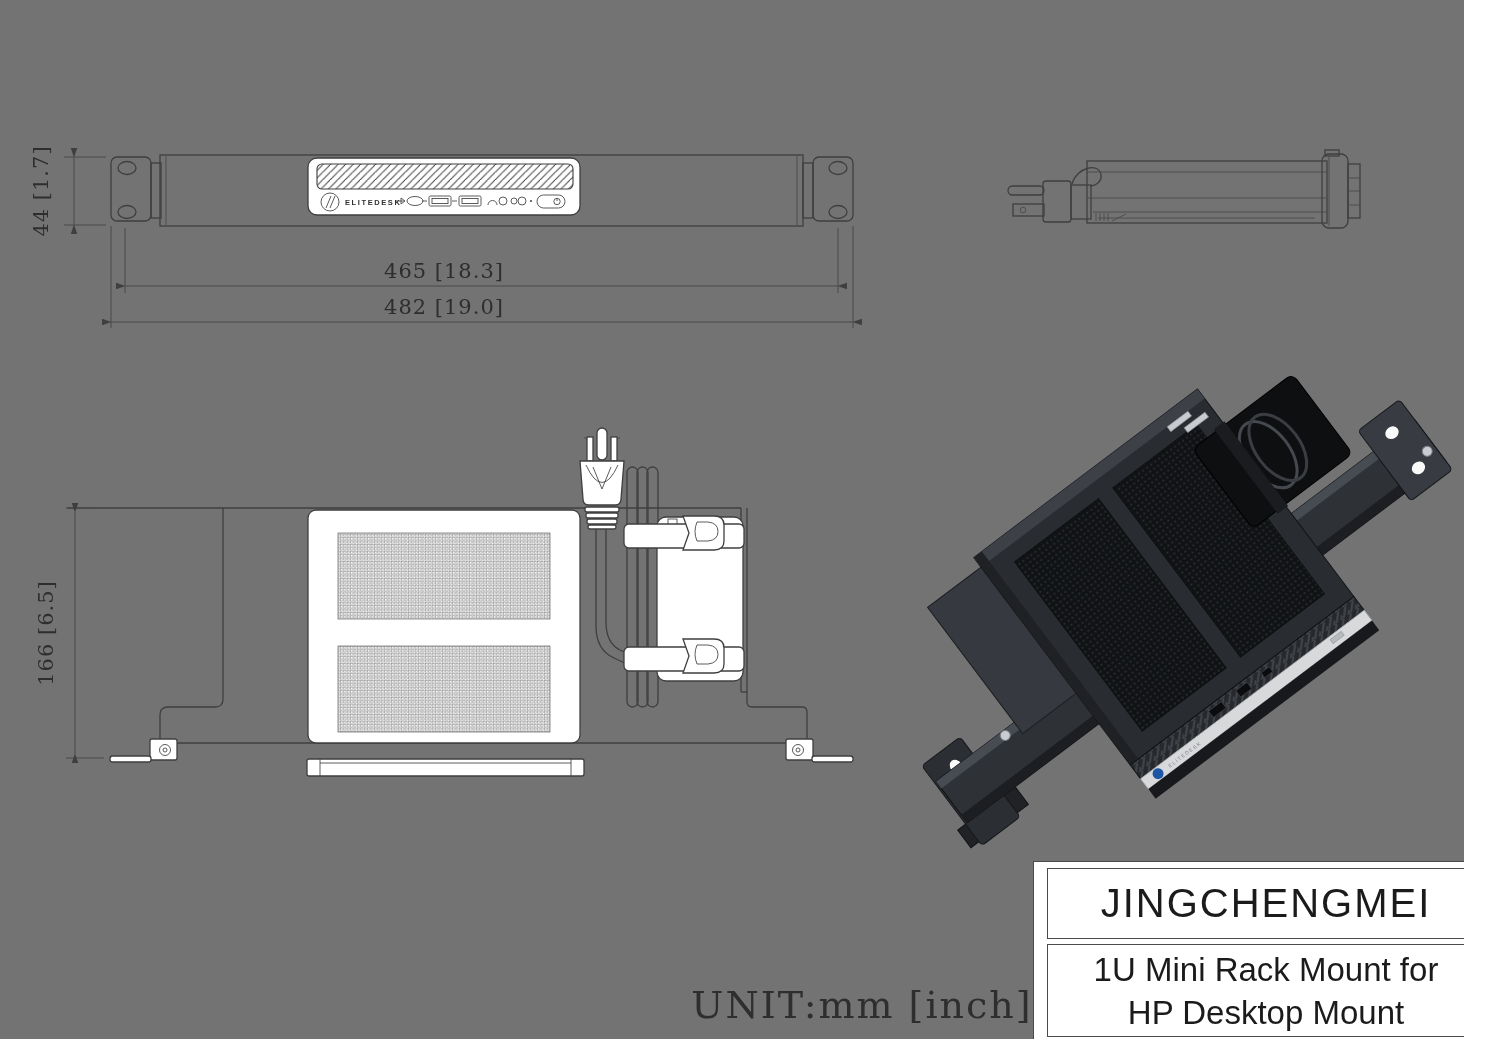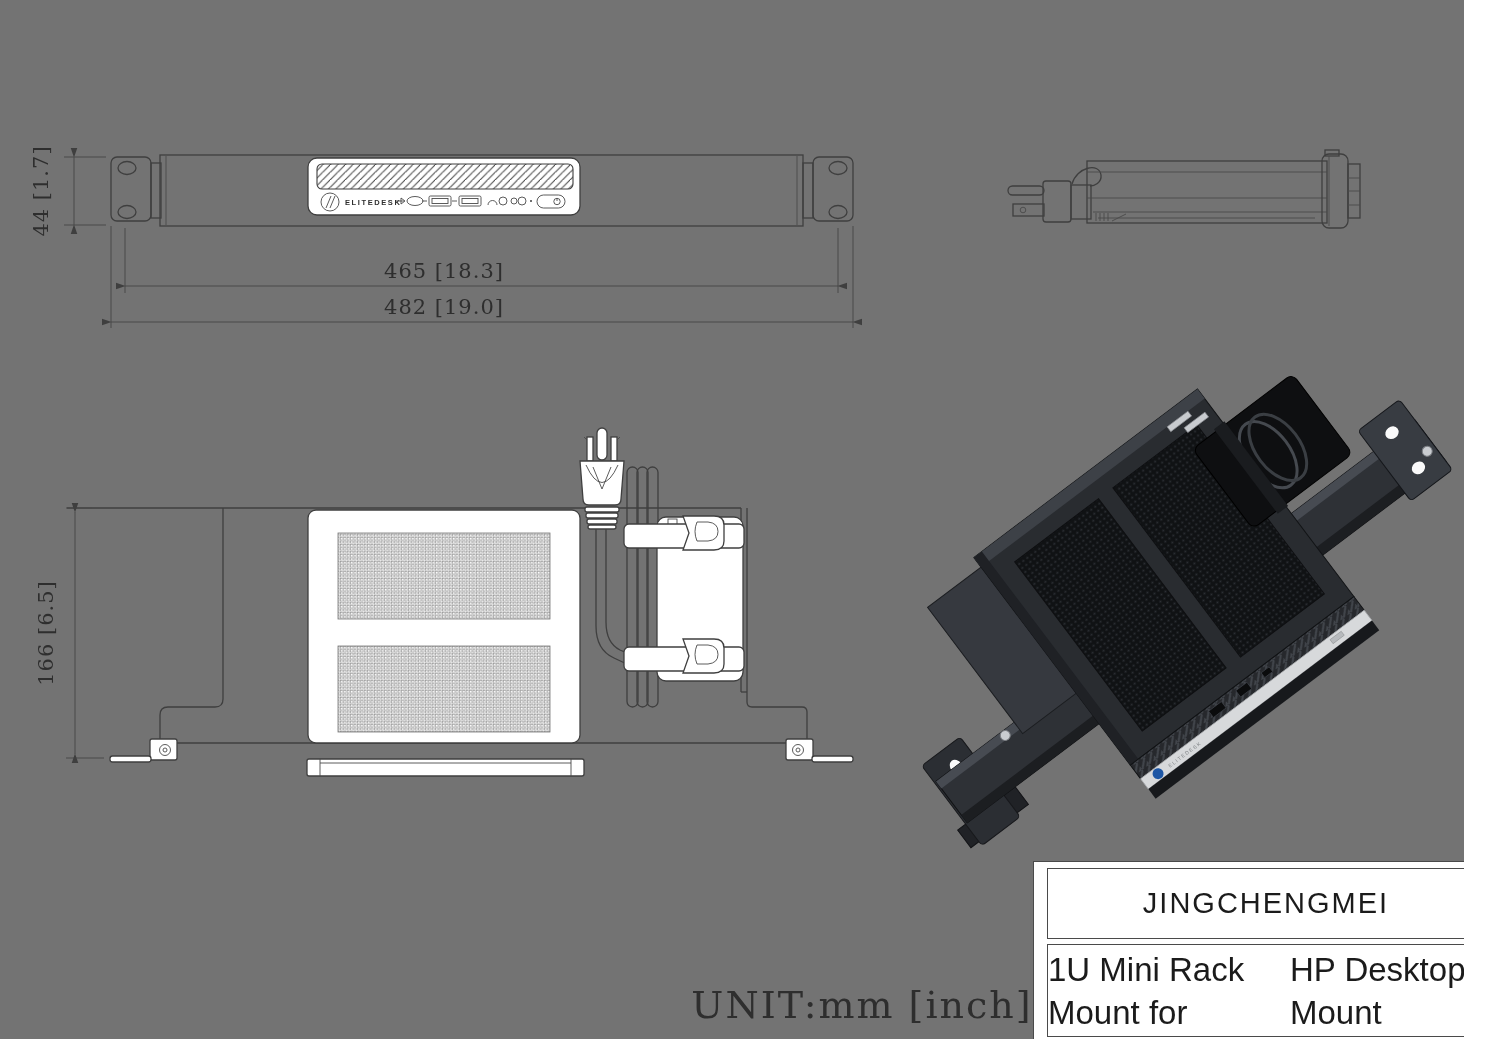--- a/index.html
+++ b/index.html
@@ -8,23 +8,23 @@
   svg text { user-select:none; }
   .ln  { fill:none; stroke:#3f3f3f; stroke-width:1.3; }
   .lnf { fill:#ffffff; stroke:#3f3f3f; stroke-width:1.3; }
   .thin{ fill:none; stroke:#4a4a4a; stroke-width:0.9; }
   .dim { fill:none; stroke:#4a4a4a; stroke-width:1; }
   .cadtext { font-family:"DejaVu Serif", serif; fill:#2e2e2e; }
   .title-block { position:absolute; left:1033px; top:861px; width:458px; height:178px;
                  border:1px solid #4a4a4a; background:#ffffff; }
   .tb-brand { position:absolute; left:13px; top:6px; width:436px; height:69px;
               border:1.5px solid #4a4a4a; display:flex; align-items:center; justify-content:center;
-              font-size:29px; letter-spacing:2px; color:#1b1b1b; font-weight:400; }
+              font-size:40px; letter-spacing:2px; color:#1b1b1b; font-weight:400; }
   .tb-title { position:absolute; left:13px; top:82px; width:436px; height:91px;
-              border:1.5px solid #4a4a4a; display:flex; flex-direction:row; align-items:center;
+              border:1.5px solid #4a4a4a; display:flex; flex-direction:column; align-items:center;
               justify-content:center; font-size:33px; line-height:43px; color:#1b1b1b; }
 </style>
 </head>
 <body>
 
 <div class="canvas">
 
 <svg width="1500" height="1039" viewBox="0 0 1500 1039">
   <defs>
     <marker id="mA" viewBox="0 0 10 10" refX="0.6" refY="5" markerWidth="10" markerHeight="10" orient="auto-start-reverse">

